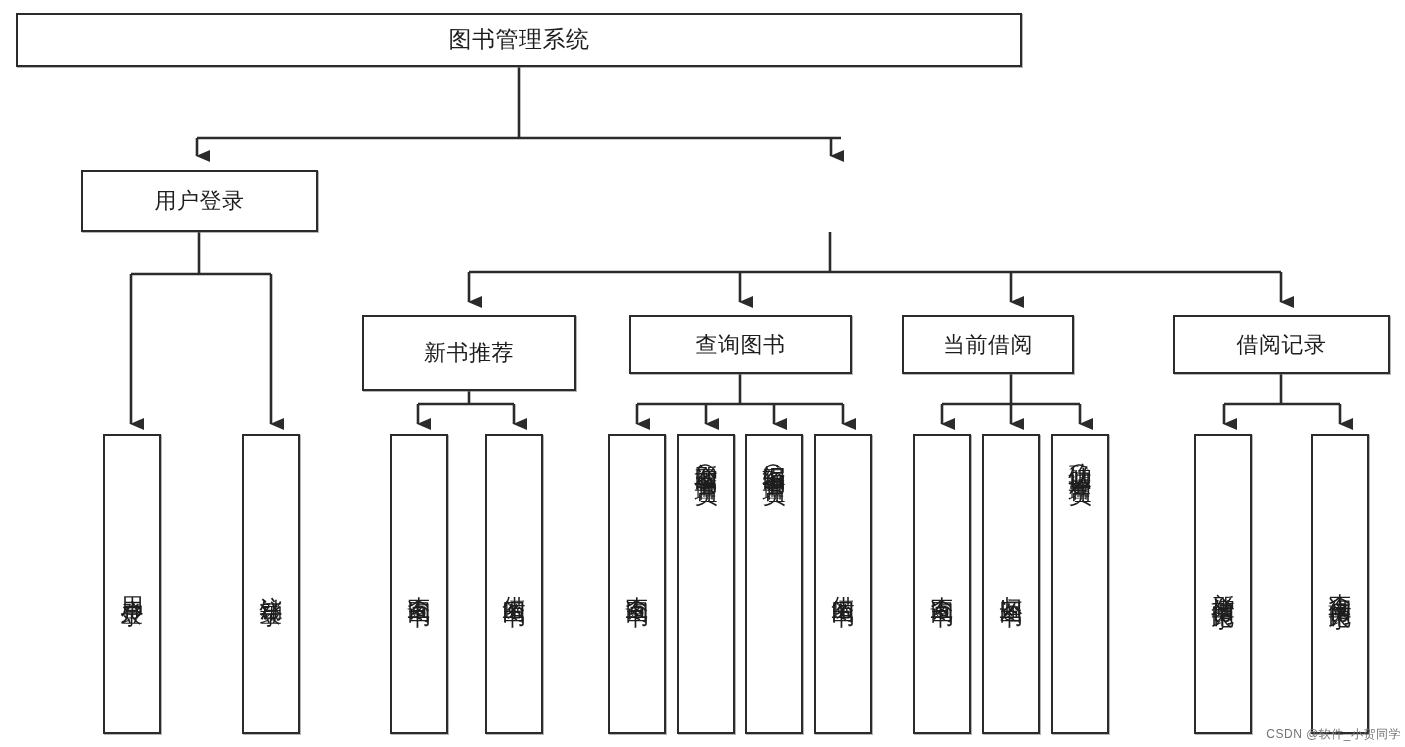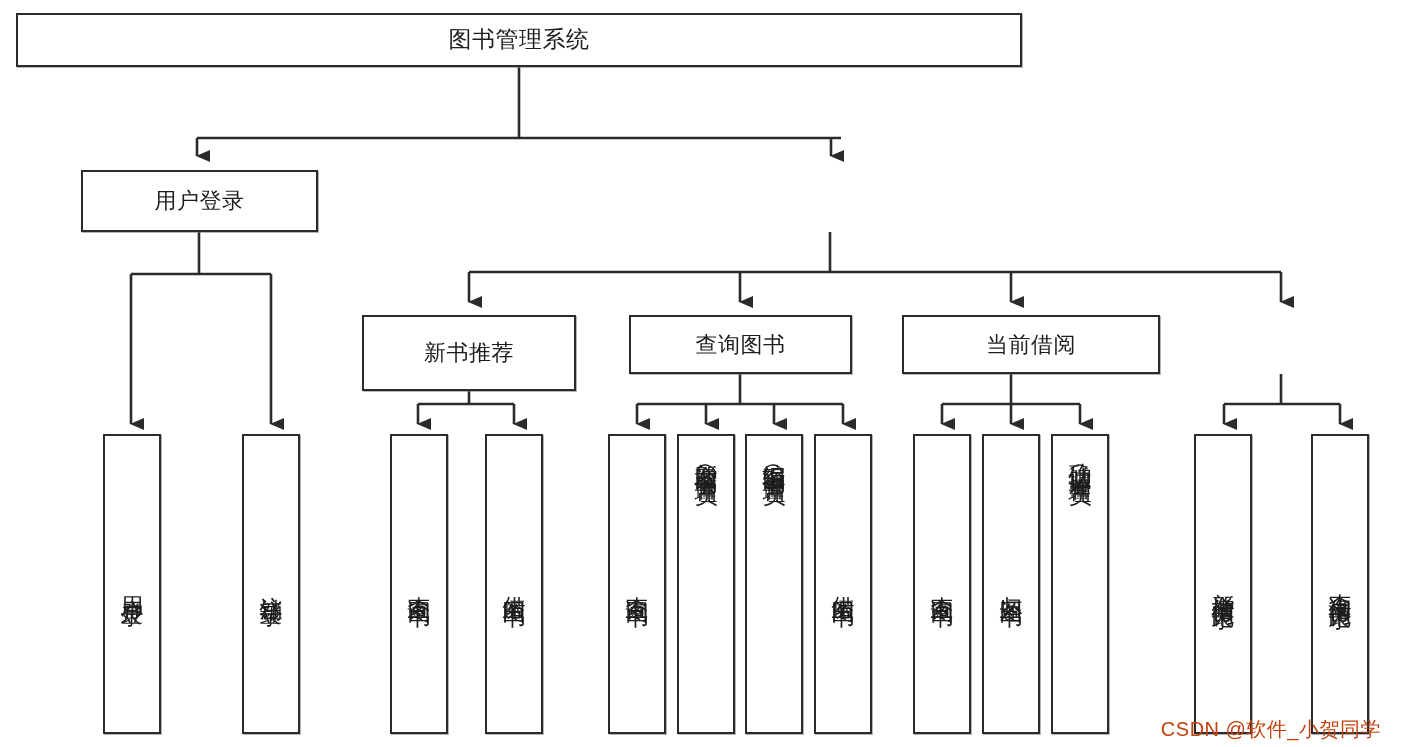--- a/index.html
+++ b/index.html
@@ -61,24 +61,24 @@
     font-size: 23px;
     line-height: 1;
     letter-spacing: 3px;
   }
   .node.vert.centered {
     align-items: center;
     padding-top: 0;
   }
   #watermark {
     position: absolute;
-    right: 24px;
+    right: 4px;
     bottom: 4px;
-    font-size: 20px;
-    color: #c2410c;
+    font-size: 12px;
+    color: #737373;
     letter-spacing: 0.5px;
     white-space: nowrap;
   }
 </style>
 </head>
 <body>
 
 <div id="diagram-root">
 
   <svg id="connectors" viewBox="0 0 1405 747" width="1405" height="747" xmlns="http://www.w3.org/2000/svg">
@@ -138,22 +138,25 @@
   <div class="node horiz" style="left:81px; top:170px; width:237px; height:62px;">
     <span class="label">用户登录</span>
   </div>
 
   <div class="node horiz" style="left:362px; top:315px; width:214px; height:76px;">
     <span class="label">新书推荐</span>
   </div>
   <div class="node horiz" style="left:629px; top:315px; width:223px; height:59px;">
     <span class="label">查询图书</span>
   </div>
-  <div class="node horiz" style="left:902px; top:315px; width:258px; height:59px;">
+  <div class="node horiz" style="left:902px; top:315px; width:172px; height:59px;">
     <span class="label">当前借阅</span>
+  </div>
+  <div class="node horiz" style="left:1173px; top:315px; width:217px; height:59px;">
+    <span class="label">借阅记录</span>
   </div>
 
   <div class="node vert centered" style="left:103px; top:434px; width:58px; height:300px;">
     <span class="label">用户登录</span>
   </div>
   <div class="node vert centered" style="left:242px; top:434px; width:58px; height:300px;">
     <span class="label">注销登录</span>
   </div>
 
   <div class="node vert centered" style="left:390px; top:434px; width:58px; height:300px;">

